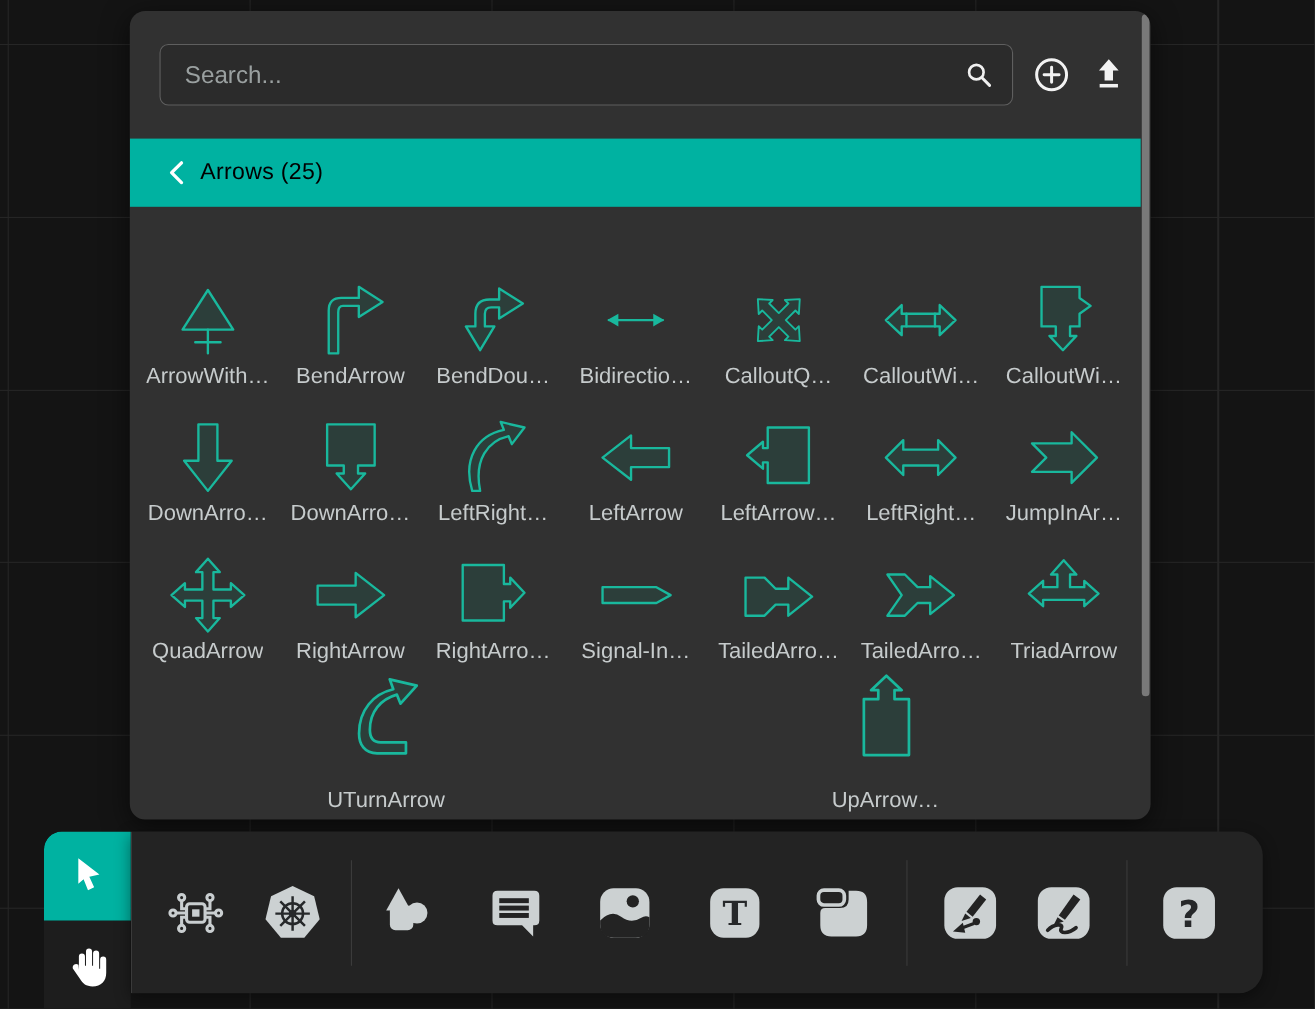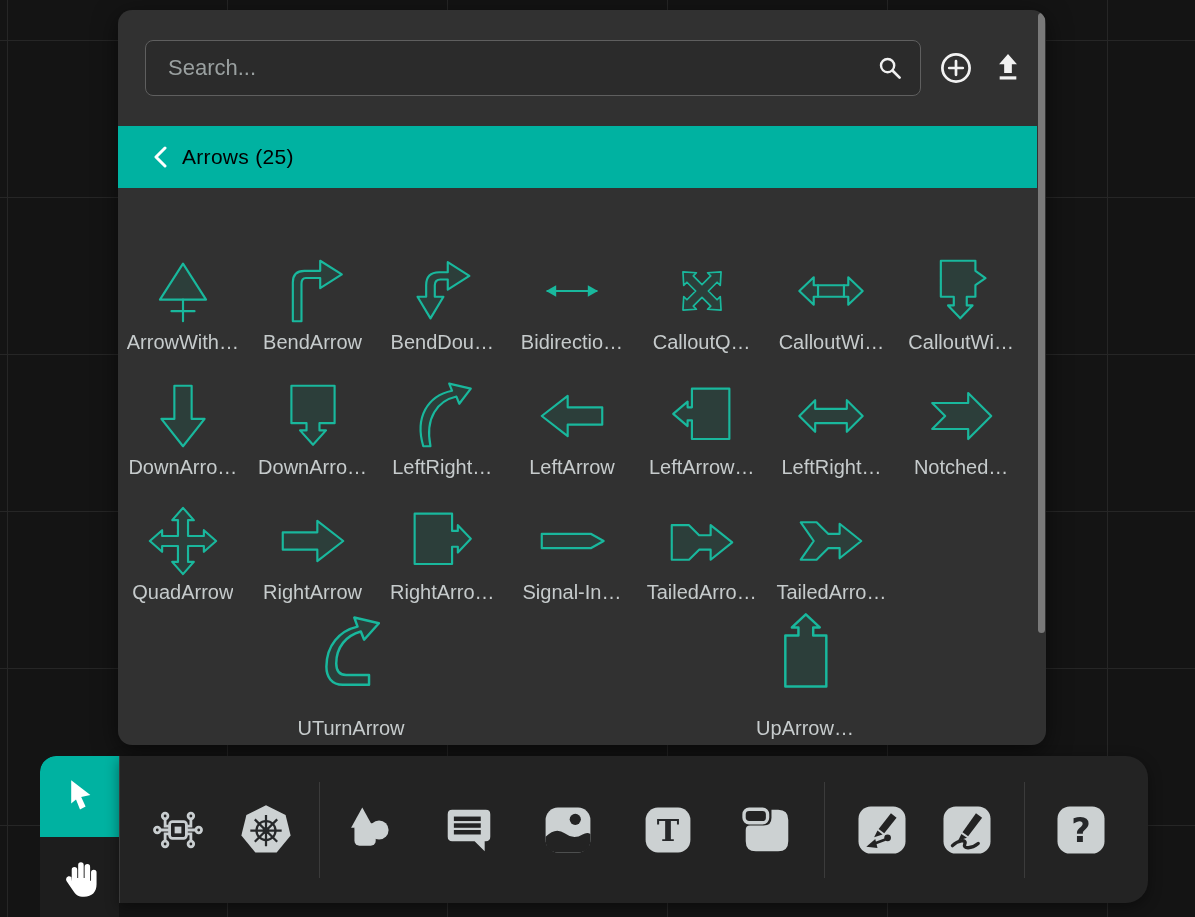--- a/index.html
+++ b/index.html
@@ -32,21 +32,21 @@
   .upload-btn{margin-left:18px;width:34px;height:34px;}
   .cat-header{
     margin-top:30px;height:62px;width:calc(100% - 9px);
     background:#00b2a1;display:flex;align-items:center;padding-left:34px;box-sizing:border-box;
     cursor:pointer;
   }
   .cat-header .chev{width:16px;height:22px;margin-right:14px;flex:none;}
   .cat-title{color:#000000;font-size:21px;letter-spacing:.3px;}
   .shape-grid{
     display:grid;grid-template-columns:repeat(7,1fr);
-    margin-top:44px;padding:0 0;width:908px;
+    margin-top:44px;padding:0 6px;width:908px;
   }
   .shape-cell{
     height:125px;display:flex;flex-direction:column;align-items:center;justify-content:flex-end;
     cursor:pointer;
   }
   .shape-icon{height:92px;display:flex;align-items:flex-end;justify-content:center;}
   .shape-svg{width:72px;height:72px;display:block;}
   .shape-label{
     height:30px;line-height:30px;font-size:20px;color:#c6cbcc;white-space:nowrap;
     max-width:128px;overflow:hidden;
@@ -214,21 +214,21 @@
           </svg>
         </div>
         <div class="shape-label">LeftRight…</div>
       </div>
       <div class="shape-cell">
         <div class="shape-icon">
           <svg class="shape-svg" viewBox="0 0 100 100" fill="#2c3e3a" stroke="#19b89d" stroke-width="3" stroke-linejoin="round" stroke-linecap="round">
             <path d="M10 32 H60 V18 L92 50 L60 82 V68 H10 L28 50 Z"></path>
           </svg>
         </div>
-        <div class="shape-label">Notched…</div>
+        <div class="shape-label">JumpInAr…</div>
       </div>
       <div class="shape-cell">
         <div class="shape-icon">
           <svg class="shape-svg" viewBox="0 0 100 100" fill="#2c3e3a" stroke="#19b89d" stroke-width="3" stroke-linejoin="round" stroke-linecap="round">
             <path d="M50 4 L65 21 H57 V43 H79 V35 L96 50 L79 65 V57 H57 V79 H65 L50 96 L35 79 H43 V57 H21 V65 L4 50 L21 35 V43 H43 V21 H35 Z"></path>
           </svg>
         </div>
         <div class="shape-label">QuadArrow</div>
       </div>
       <div class="shape-cell">
@@ -263,20 +263,28 @@
         </div>
         <div class="shape-label">TailedArro…</div>
       </div>
       <div class="shape-cell">
         <div class="shape-icon">
           <svg class="shape-svg" viewBox="0 0 100 100" fill="#2c3e3a" stroke="#19b89d" stroke-width="3" stroke-linejoin="round" stroke-linecap="round">
             <path d="M8 24 H30 L46 40 H62 V26 L92 50 L62 74 V60 H46 L30 76 H8 L26 50 Z"></path>
           </svg>
         </div>
         <div class="shape-label">TailedArro…</div>
+      </div>
+      <div class="shape-cell">
+        <div class="shape-icon">
+          <svg class="shape-svg" viewBox="0 0 100 100" fill="#2c3e3a" stroke="#19b89d" stroke-width="3" stroke-linejoin="round" stroke-linecap="round">
+            <path d="M50 6 L66 24 H58 V40 H76 V32 L94 48 L76 64 V56 H24 V64 L6 48 L24 32 V40 H42 V24 H34 Z"></path>
+          </svg>
+        </div>
+        <div class="shape-label">TriadArrow</div>
       </div>
     </div>
   <div class="shape-row-last" id="shape-row-last">
       <div class="shape-cell">
         <div class="shape-icon">
           <svg class="shape-svg" viewBox="0 0 100 100" fill="#2c3e3a" stroke="#19b89d" stroke-width="3" stroke-linejoin="round" stroke-linecap="round">
             <path d="M72 90 H40 C26 90 20 80 20 68 C20 42 36 24 58 19 L54 8 L84 15 L66 35 L62 25 C44 30 32 44 32 64 C32 74 36 78 44 78 H72 Z"></path>
           </svg>
         </div>
         <div class="shape-label">UTurnArrow</div>

